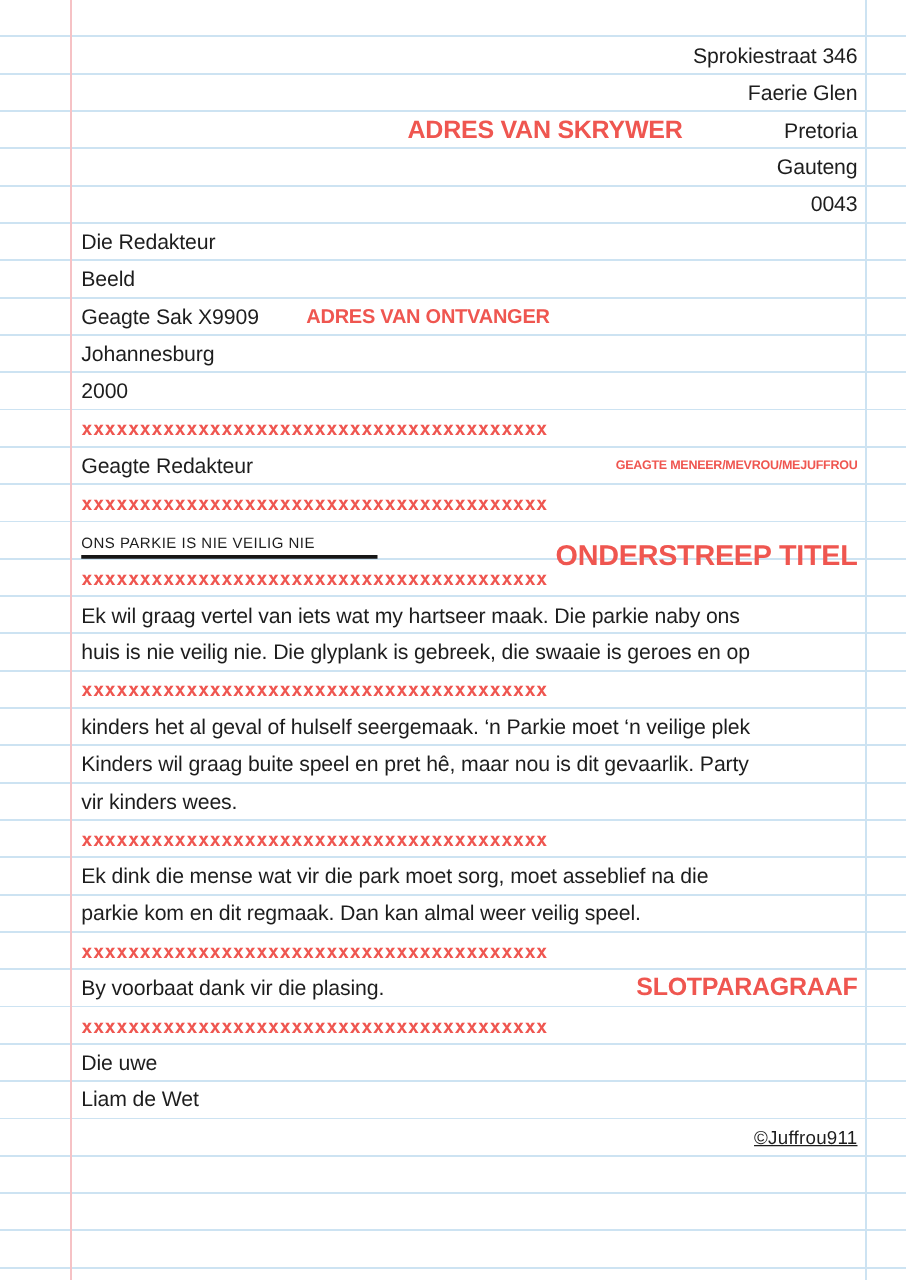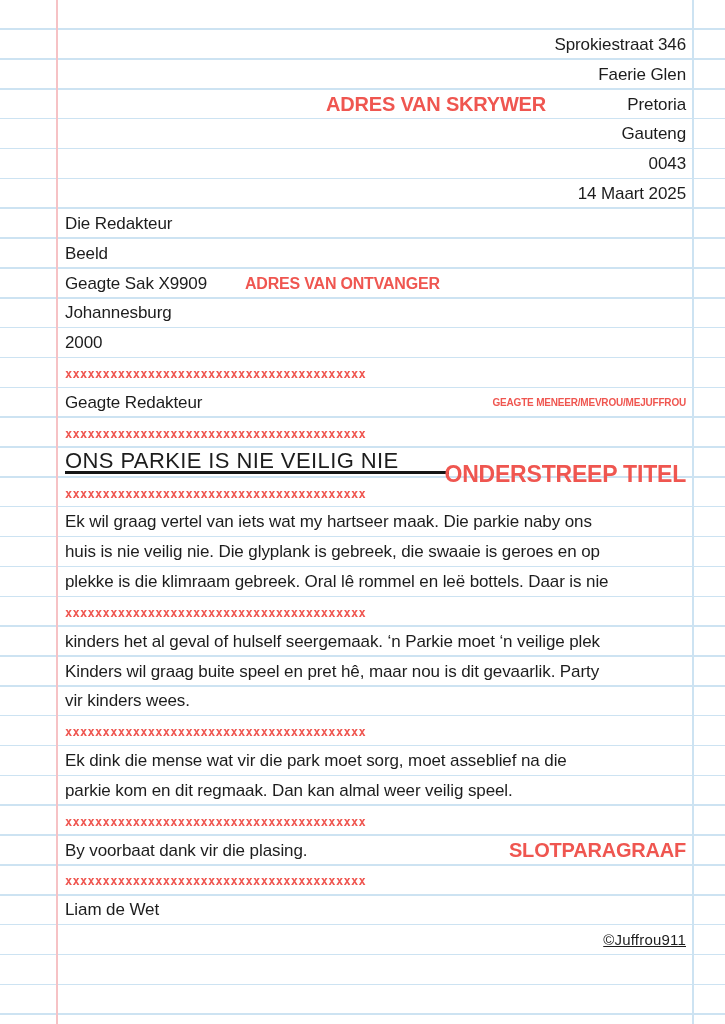--- a/index.html
+++ b/index.html
@@ -34,40 +34,40 @@
     height: 29.85px;
     line-height: 29.85px;
     font-size: 17px;
     letter-spacing: -0.1px;
     white-space: nowrap;
   }
   .row.right { text-align: right; }
   .xrow {
     font-family: "DejaVu Sans Mono", monospace;
     font-weight: bold;
-    font-size: 12px;
+    font-size: 15px;
     letter-spacing: 0.3px;
     color: var(--annotation-red);
   }
   .ann {
     font-weight: 800;
     color: var(--annotation-red);
     letter-spacing: -0.2px;
     white-space: nowrap;
   }
   .ann-skrywer   { position: absolute; right: 140px; top: 0; font-size: 20px; }
   .ann-ontvanger { position: absolute; left: 180px;  top: 0; font-size: 16px; }
   .ann-geagte    { position: absolute; right: 0;     top: 0; font-size: 10px; }
   .ann-titel     { position: absolute; right: 0;     top: 12px; font-size: 23px; }
   .ann-slot      { position: absolute; right: 0;     top: 0; font-size: 20px; }
   .title-underline {
     display: inline-block;
     border-bottom: 3px solid #161616;
     padding-right: 50px;
-    font-size: 22px;
+    font-size: 12px;
     letter-spacing: 0.4px;
     line-height: 26px;
     height: 26px;
   }
   .copyright {
     font-size: 15px;
     letter-spacing: 0.2px;
     text-decoration: underline;
   }
 </style>
@@ -86,23 +86,20 @@
   </div>
   <div class="row right">
     <span class="ann ann-skrywer">ADRES VAN SKRYWER</span>
     <span>Pretoria</span>
   </div>
   <div class="row right">
     <span>Gauteng</span>
   </div>
   <div class="row right">
     <span>0043</span>
-  </div>
-  <div class="row right">
-    <span>14 Maart 2025</span>
   </div>
 
   <div class="row">
     <span>Die Redakteur</span>
   </div>
   <div class="row">
     <span>Beeld</span>
   </div>
   <div class="row">
     <span>Geagte Sak X9909</span>
@@ -136,23 +133,20 @@
   <div class="row">
     <span class="xrow">xxxxxxxxxxxxxxxxxxxxxxxxxxxxxxxxxxxxxxxx</span>
   </div>
 
   <div class="row">
     <span>Ek wil graag vertel van iets wat my hartseer maak. Die parkie naby ons</span>
   </div>
   <div class="row">
     <span>huis is nie veilig nie. Die glyplank is gebreek, die swaaie is geroes en op</span>
   </div>
-  <div class="row">
-    <span>plekke is die klimraam gebreek. Oral lê rommel en leë bottels. Daar is nie</span>
-  </div>
 
   <div class="row">
     <span class="xrow">xxxxxxxxxxxxxxxxxxxxxxxxxxxxxxxxxxxxxxxx</span>
   </div>
 
   <div class="row">
     <span>kinders het al geval of hulself seergemaak. ‘n Parkie moet ‘n veilige plek</span>
   </div>
   <div class="row">
     <span>Kinders wil graag buite speel en pret hê, maar nou is dit gevaarlik. Party</span>
@@ -179,19 +173,22 @@
   <div class="row">
     <span>By voorbaat dank vir die plasing.</span>
     <span class="ann ann-slot">SLOTPARAGRAAF</span>
   </div>
 
   <div class="row">
     <span class="xrow">xxxxxxxxxxxxxxxxxxxxxxxxxxxxxxxxxxxxxxxx</span>
   </div>
 
   <div class="row">
+    <span>Die uwe</span>
+  </div>
+  <div class="row">
     <span>Liam de Wet</span>
   </div>
 
   <div class="row right">
     <span class="copyright">©Juffrou911</span>
   </div>
 </div>
 
 </body></html>

